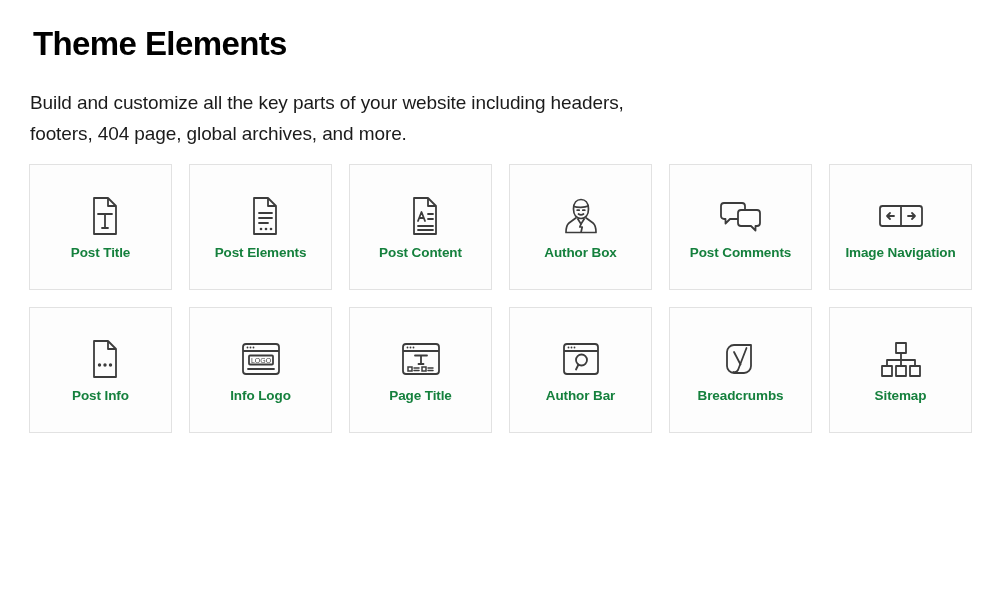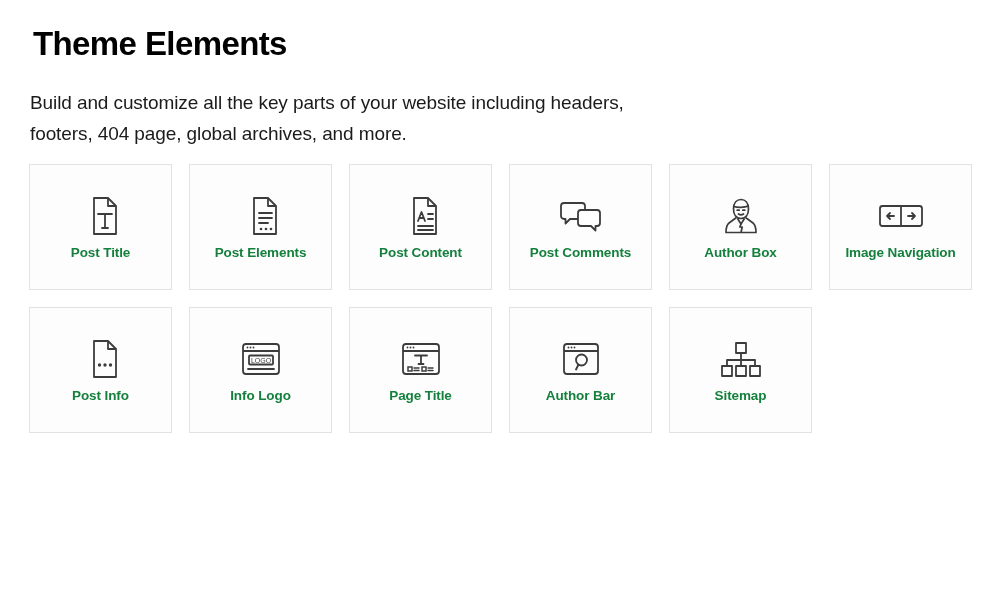--- a/index.html
+++ b/index.html
@@ -119,41 +119,41 @@
           <path d="M24 18 H29 M24 23 H29" stroke-linecap="round"></path>
           <path d="M14 30 H29 M14 34 H29" stroke-linecap="round"></path>
         </svg>
       </div>
       <div class="card-label">Post Content</div>
     </div>
 
 
     <div class="card">
       <div class="card-icon">
-        <svg width="44" height="34" viewBox="0 0 44 34" fill="none" stroke="#3c3c3c" stroke-width="1.8">
-          <path d="M5 4 H23 A3 3 0 0 1 26 7 V17 A3 3 0 0 1 23 20 H11 L6.5 24.5 V20 H5 A3 3 0 0 1 2 17 V7 A3 3 0 0 1 5 4 Z" stroke-linejoin="round"></path>
-          <path d="M22 11 H38 A3 3 0 0 1 41 14 V24 A3 3 0 0 1 38 27 H36.5 V31.5 L32 27 H22 A3 3 0 0 1 19 24 V14 A3 3 0 0 1 22 11 Z" stroke-linejoin="round" fill="#ffffff"></path>
-        </svg>
-      </div>
-      <div class="card-label">Post Comments</div>
-    </div>
-
-    <div class="card">
-      <div class="card-icon">
         <svg width="40" height="40" viewBox="0 0 40 40" fill="none" stroke="#3c3c3c" stroke-width="1.7">
           <path d="M12.5 13 C12.5 6.5 16 3.5 20 3.5 C24 3.5 27.5 6.5 27.5 13 C27.5 19 24.5 22.5 20 22.5 C15.5 22.5 12.5 19 12.5 13 Z" stroke-linejoin="round"></path>
           <path d="M13 10.5 C15.5 11.5 24 11.8 27 10 " stroke-linecap="round"></path>
           <path d="M16.2 14.2 H18.2 M21.8 14.2 H23.8" stroke-linecap="round"></path>
           <path d="M17.5 18 C18.8 19 21.2 19 22.5 18" stroke-linecap="round"></path>
           <path d="M15.5 21.5 L8 27 C5.5 29 5 33 5 36.5 H35 C35 33 34.5 29 32 27 L24.5 21.5" stroke-linejoin="round"></path>
           <path d="M16.5 22.5 L20 28 L23.5 22.5" stroke-linejoin="round"></path>
           <path d="M20 28 L18.8 31 H21.2 L20 36.5" stroke-linejoin="round"></path>
         </svg>
       </div>
       <div class="card-label">Author Box</div>
+    </div>
+
+    <div class="card">
+      <div class="card-icon">
+        <svg width="44" height="34" viewBox="0 0 44 34" fill="none" stroke="#3c3c3c" stroke-width="1.8">
+          <path d="M5 4 H23 A3 3 0 0 1 26 7 V17 A3 3 0 0 1 23 20 H11 L6.5 24.5 V20 H5 A3 3 0 0 1 2 17 V7 A3 3 0 0 1 5 4 Z" stroke-linejoin="round"></path>
+          <path d="M22 11 H38 A3 3 0 0 1 41 14 V24 A3 3 0 0 1 38 27 H36.5 V31.5 L32 27 H22 A3 3 0 0 1 19 24 V14 A3 3 0 0 1 22 11 Z" stroke-linejoin="round" fill="#ffffff"></path>
+        </svg>
+      </div>
+      <div class="card-label">Post Comments</div>
     </div>
 
     <div class="card">
       <div class="card-icon">
         <svg width="46" height="28" viewBox="0 0 46 28" fill="none" stroke="#3c3c3c" stroke-width="1.8">
           <rect x="2" y="4" width="42" height="20" rx="2.5" stroke-linejoin="round"></rect>
           <path d="M23 4 V24"></path>
           <path d="M16 14 H9 M12 11 L9 14 L12 17" stroke-linecap="round" stroke-linejoin="round"></path>
           <path d="M30 14 H37 M34 11 L37 14 L34 17" stroke-linecap="round" stroke-linejoin="round"></path>
         </svg>
@@ -217,20 +217,30 @@
           <circle cx="7.5" cy="6.5" r="0.9" fill="#3c3c3c" stroke="none"></circle>
           <circle cx="10.5" cy="6.5" r="0.9" fill="#3c3c3c" stroke="none"></circle>
           <circle cx="13.5" cy="6.5" r="0.9" fill="#3c3c3c" stroke="none"></circle>
           <circle cx="20.5" cy="19" r="5.5"></circle>
           <path d="M17.5 23.5 L15 28.5" stroke-linecap="round"></path>
         </svg>
       </div>
       <div class="card-label">Author Bar</div>
     </div>
 
+    <div class="card">
+      <div class="card-icon">
+        <svg width="40" height="40" viewBox="0 0 40 40" fill="none" stroke="#3c3c3c" stroke-width="1.8">
+          <path d="M6 13 A7 7 0 0 1 13 6 H30 V27 A7 7 0 0 1 23 34 H13 A7 7 0 0 1 6 27 Z" stroke-linejoin="round"></path>
+          <path d="M13 13 L19.5 25.5" stroke-linecap="round" fill="none"></path>
+          <path d="M25.5 9 L17 31 A4 4 0 0 1 12.5 33" stroke-linecap="round" stroke-linejoin="round"></path>
+        </svg>
+      </div>
+      <div class="card-label">Breadcrumbs</div>
+    </div>
 
     <div class="card">
       <div class="card-icon">
         <svg width="42" height="38" viewBox="0 0 42 38" fill="none" stroke="#3c3c3c" stroke-width="1.8">
           <rect x="16" y="3" width="10" height="10" stroke-linejoin="round"></rect>
           <path d="M21 13 V20 M7 20 H35 M7 20 V26 M21 20 V26 M35 20 V26" stroke-linecap="round"></path>
           <rect x="2" y="26" width="10" height="10" stroke-linejoin="round"></rect>
           <rect x="16" y="26" width="10" height="10" stroke-linejoin="round"></rect>
           <rect x="30" y="26" width="10" height="10" stroke-linejoin="round"></rect>
         </svg>

